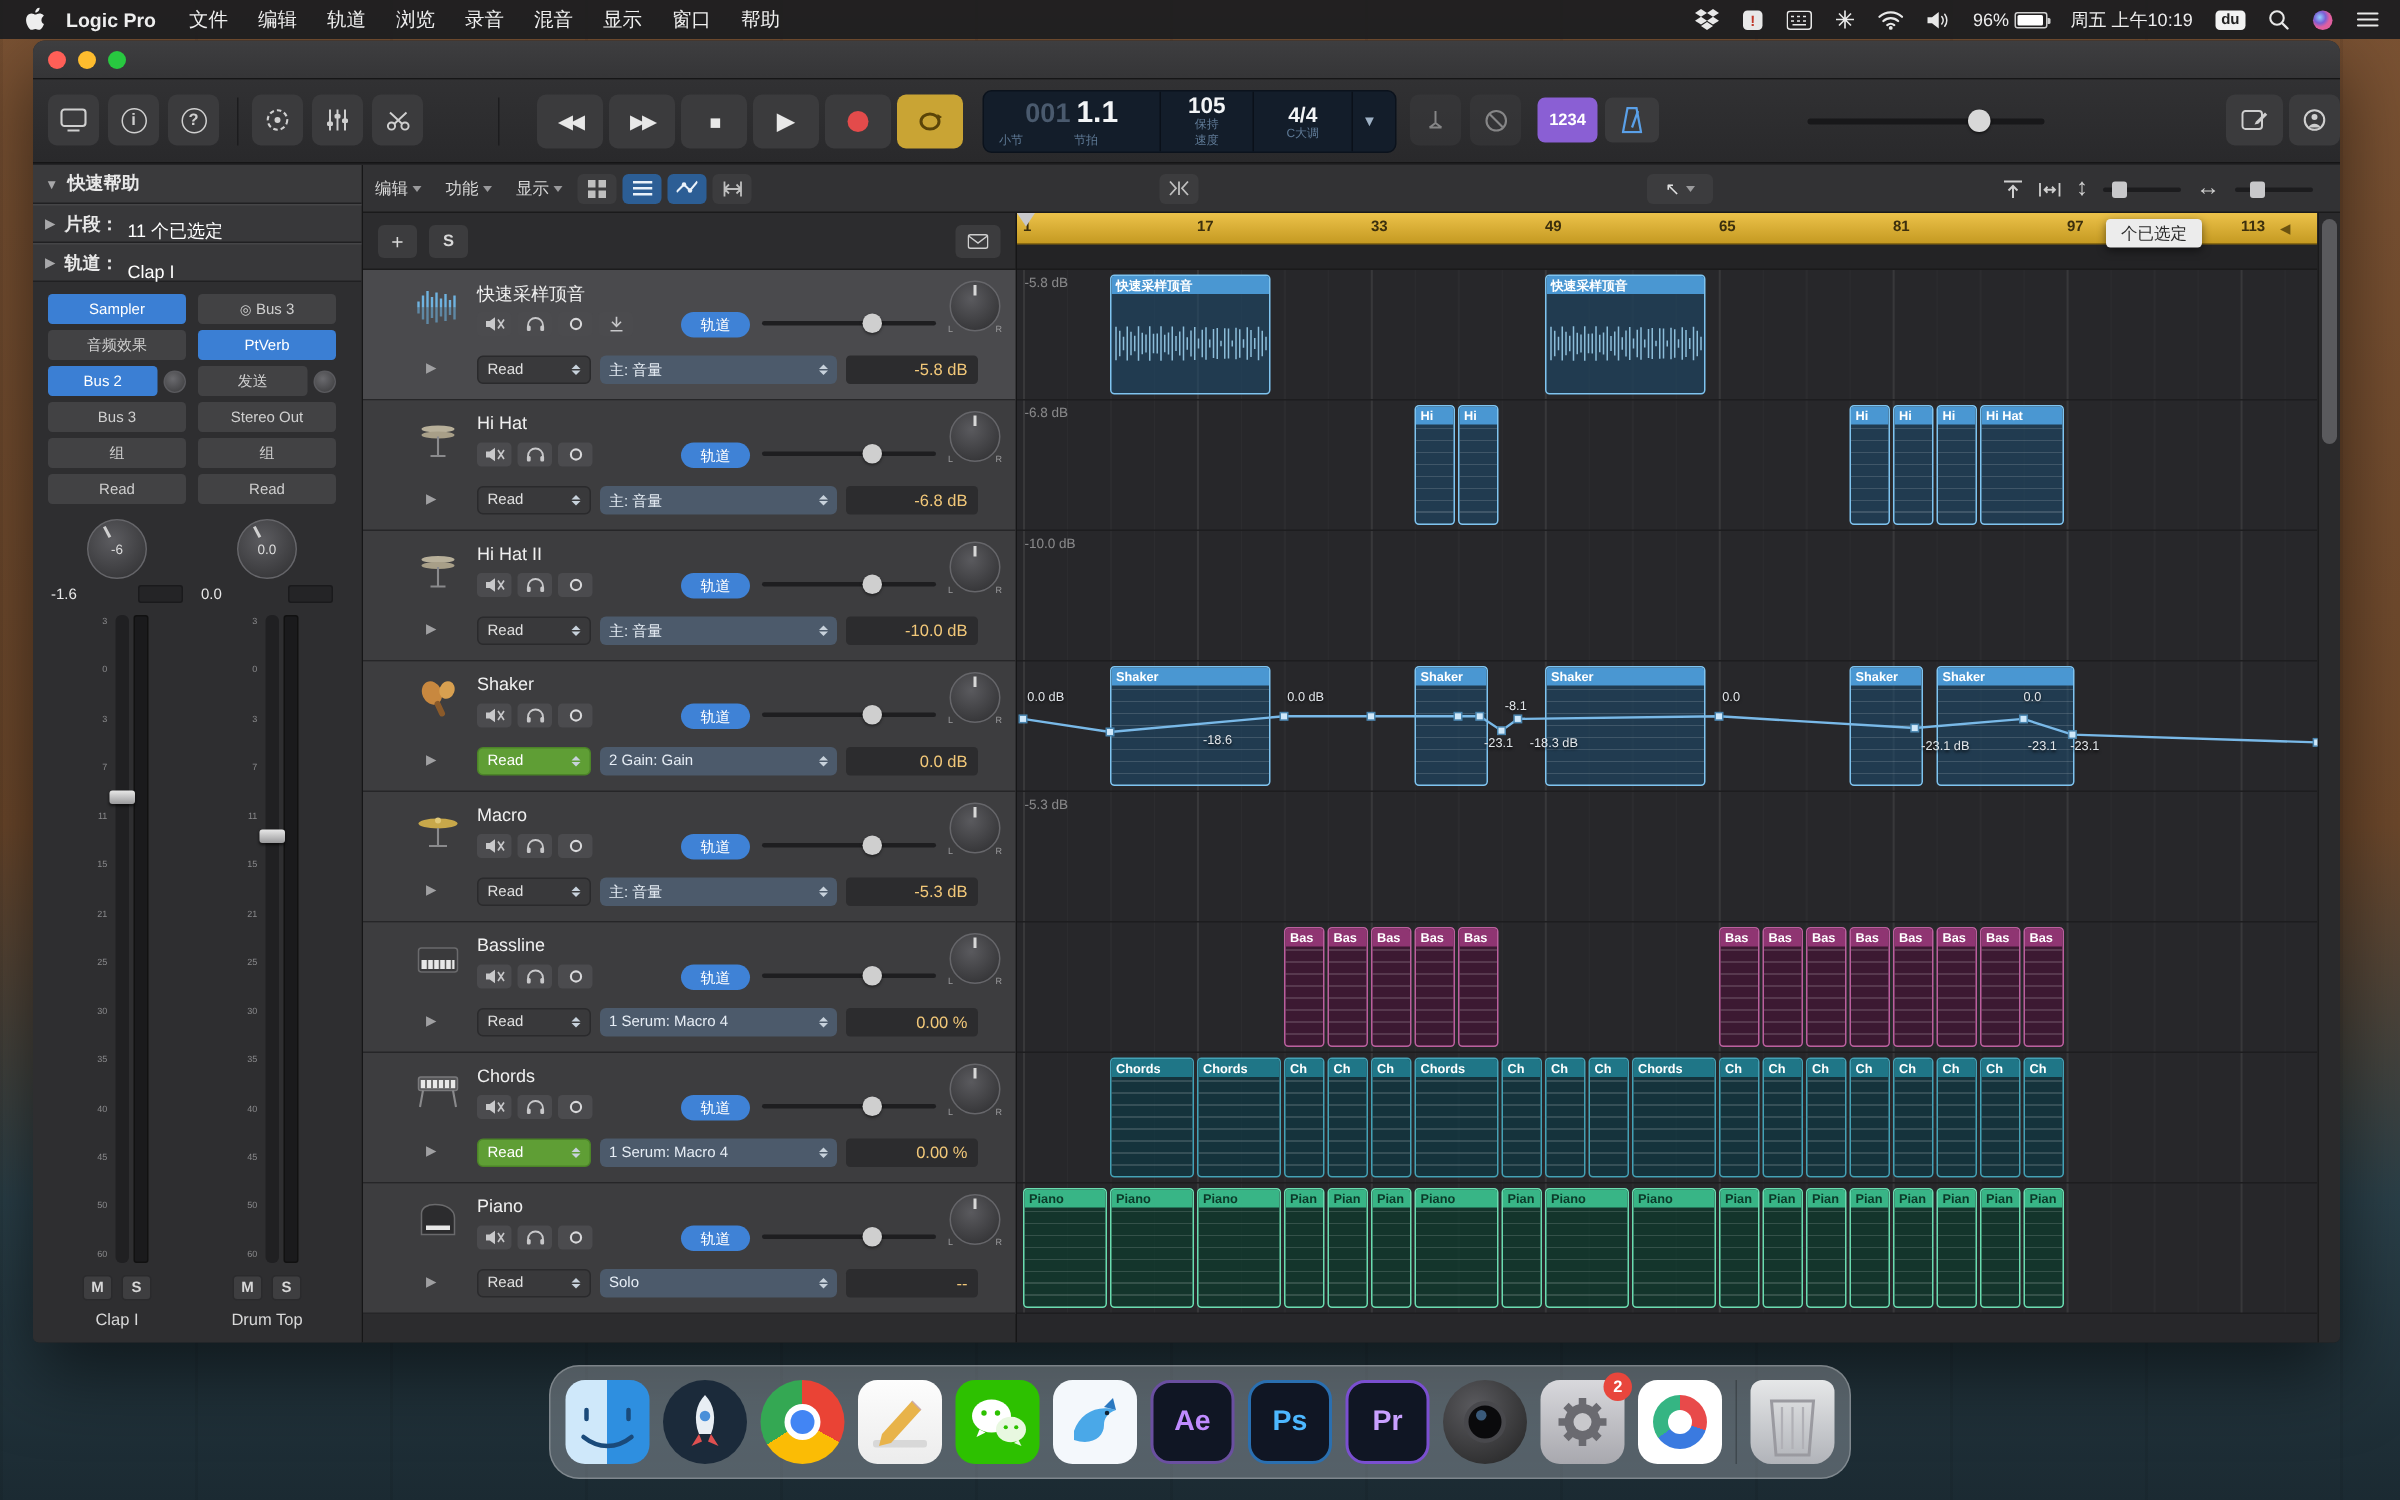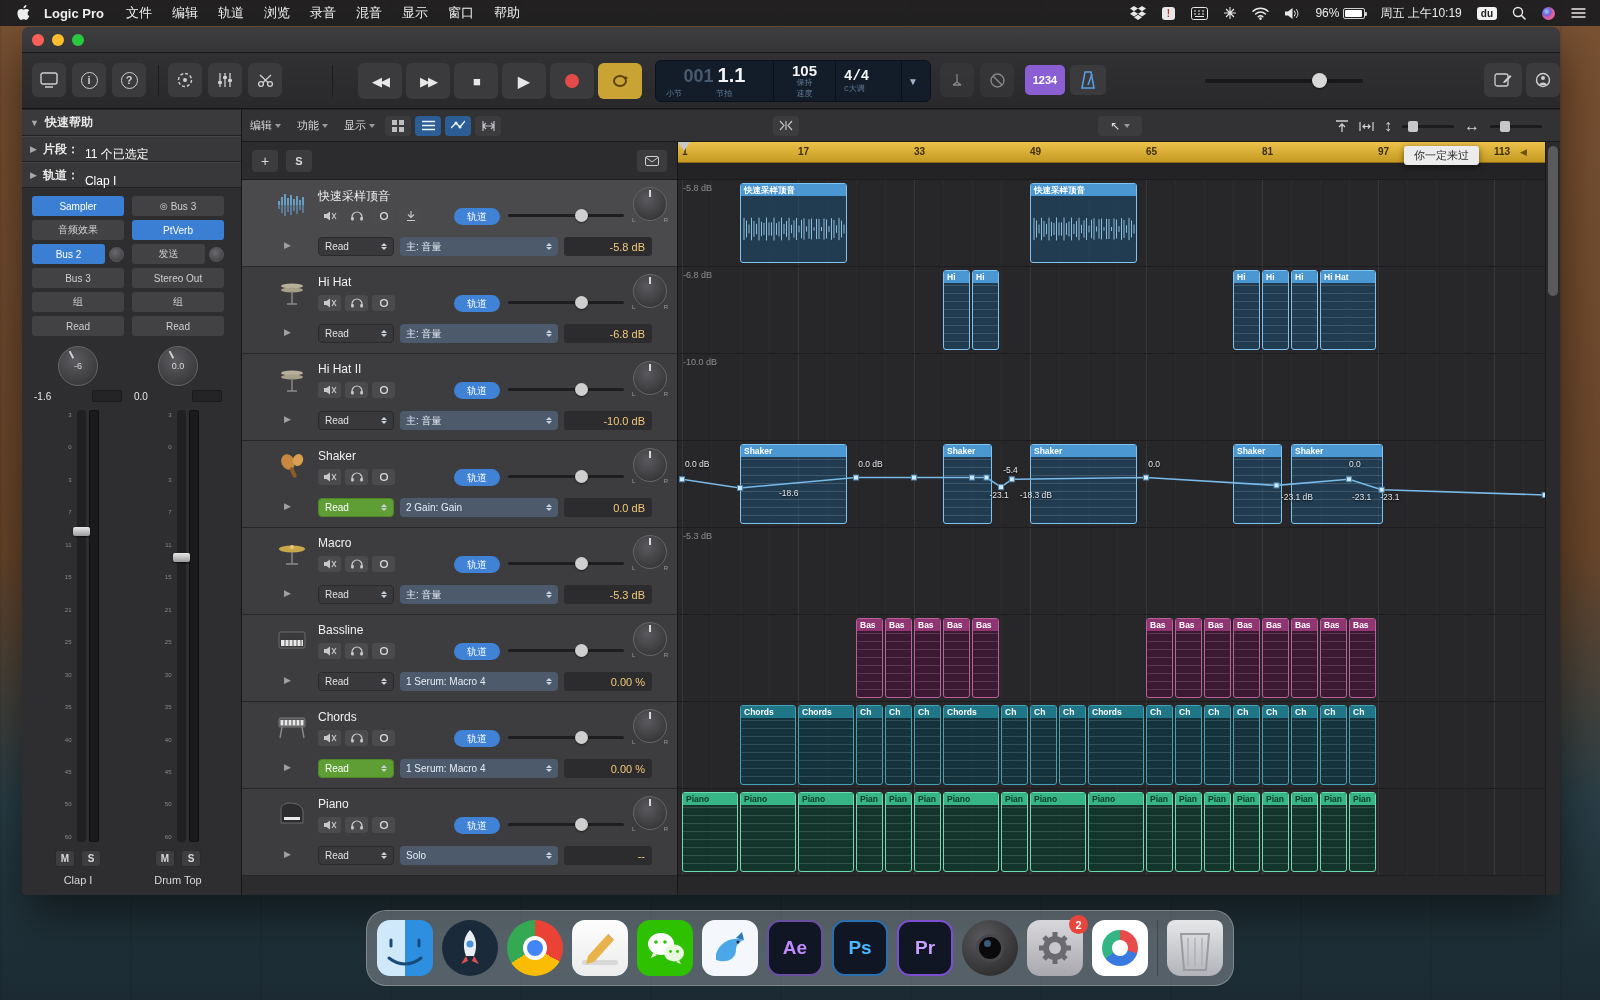--- a/index.html
+++ b/index.html
@@ -46,21 +46,21 @@
   .lcd{position:absolute;left:633px;top:7px;width:276px;height:42px;background:#131d2a;border-radius:6px;
     display:flex;align-items:stretch;overflow:hidden;border:1px solid #0b121c;}
   .lcd-sec{padding:3px 8px;display:flex;flex-direction:column;justify-content:center;border-right:1px solid #0a1019;}
   .lcd-pos{flex-direction:row;align-items:baseline;gap:4px;width:118px;position:relative;}
   .lcd-dim{color:#4a5a6e;font-size:18px;font-weight:bold;}
   .lcd-big{color:#f2f4f6;font-size:20px;font-weight:bold;}
   .lcd-lab{color:#5f7a96;font-size:8px;}
   .lcd-pos .labrow{position:absolute;left:10px;bottom:2px;display:flex;gap:34px;}
   .lcd-mid{width:62px;align-items:center;}
   .lcd-mid .num{color:#f2f4f6;font-size:15px;font-weight:bold;line-height:13px;}
-  .lcd-sig{width:66px;font-family:Liberation Mono, monospace;}
+  .lcd-sig{width:66px;align-items:center;}
   .lcd-sig .num{color:#f2f4f6;font-size:14px;font-weight:bold;line-height:14px;}
   .lcd-chev{width:22px;display:flex;align-items:center;justify-content:center;color:#9fb2c6;font-size:10px;border-right:none;}
   .count-btn{position:absolute;left:1003px;top:12px;width:40px;height:30px;border-radius:5px;background:#8a5fd4;color:#fff;
     font-size:11px;font-weight:bold;display:flex;align-items:center;justify-content:center;}
   .metr-btn{position:absolute;left:1048px;top:12px;width:36px;height:30px;border-radius:5px;background:#3b3b3d;display:flex;align-items:center;justify-content:center;}
   .vol-slider{position:absolute;left:1183px;top:26px;width:158px;height:4px;background:#18181a;border-radius:2px;}
   .vol-slider .knob{position:absolute;left:68%;top:-6px;width:15px;height:15px;border-radius:50%;background:#d8d8d8;box-shadow:0 1px 2px rgba(0,0,0,.6);}
   .sep{position:absolute;top:12px;width:1px;height:32px;background:#1c1c1e;}
   
   .content{position:absolute;left:0;top:83px;bottom:0;right:0;display:flex;}
@@ -1150,23 +1150,23 @@
                   <rect x="306" y="34.04" width="5" height="5" fill="#cfe8fa" stroke="#4a86b0"></rect>
                   <rect x="320.5" y="43.61" width="5" height="5" fill="#cfe8fa" stroke="#4a86b0"></rect>
                   <rect x="331.375" y="35.78" width="5" height="5" fill="#cfe8fa" stroke="#4a86b0"></rect>
                   <rect x="465.5" y="34.04" width="5" height="5" fill="#cfe8fa" stroke="#4a86b0"></rect>
                   <rect x="596" y="41.87" width="5" height="5" fill="#cfe8fa" stroke="#4a86b0"></rect>
                   <rect x="668.5" y="35.78" width="5" height="5" fill="#cfe8fa" stroke="#4a86b0"></rect>
                   <rect x="701.125" y="46.220000000000006" width="5" height="5" fill="#cfe8fa" stroke="#4a86b0"></rect>
                   <rect x="864.25" y="51.44" width="5" height="5" fill="#cfe8fa" stroke="#4a86b0"></rect>
                 </svg>
                 <div class="auto-label" style="left: 6.9px; top: 17.62px;">0.0 dB</div>
-                <div class="auto-label" style="left: 53px; top: 47.2px; padding-left: 48px;">-18.6</div>
+                <div class="auto-label" style="left: 76px; top: 47.2px; padding-left: 48px;">-18.6</div>
                 <div class="auto-label" style="left: 180.175px; top: 17.62px;">0.0 dB</div>
-                <div class="auto-label" style="left: 325.175px; top: 23.71px;">-5.4</div>
+                <div class="auto-label" style="left: 325.175px; top: 23.71px;">-8.1</div>
                 <div class="auto-label" style="left: 311.4px; top: 48.94px;">-23.1</div>
                 <div class="auto-label" style="left: 341.85px; top: 48.94px;">-18.3 dB</div>
                 <div class="auto-label" style="left: 470.175px; top: 17.62px;">0.0</div>
                 <div class="auto-label" style="left: 602.85px; top: 50.68px;">-23.1 dB</div>
                 <div class="auto-label" style="left: 671px; top: 17.62px;">0.0</div>
                 <div class="auto-label" style="left: 673.9px; top: 50.68px;">-23.1</div>
                 <div class="auto-label" style="left: 702.175px; top: 50.68px;">-23.1</div>
               </div>
               <div class="lane" style="top: 348px;">
                 <div class="lane-label">-5.3 dB</div>
@@ -1367,21 +1367,21 @@
                 <div class="region" style="left: 642px; width: 27px; border-color: rgb(106, 220, 176); background: rgba(10, 62, 46, 0.65);">
                   <div class="rg-head" style="background: rgb(56, 181, 134); color: rgb(11, 58, 41);">Pian</div>
                   <div class="rg-body" style="background-image: repeating-linear-gradient(0deg, transparent 0px, transparent 7px, rgba(255, 255, 255, 0.14) 7px, rgba(255, 255, 255, 0.14) 8px);"></div>
                 </div>
                 <div class="region" style="left: 671px; width: 27px; border-color: rgb(106, 220, 176); background: rgba(10, 62, 46, 0.65);">
                   <div class="rg-head" style="background: rgb(56, 181, 134); color: rgb(11, 58, 41);">Pian</div>
                   <div class="rg-body" style="background-image: repeating-linear-gradient(0deg, transparent 0px, transparent 7px, rgba(255, 255, 255, 0.14) 7px, rgba(255, 255, 255, 0.14) 8px);"></div>
                 </div>
               </div>
             </div>
-          <div class="tooltip">你一定来过</div>
+          <div class="tooltip">个已选定</div>
         </div>
 
         <div class="vscroll">
             <div class="thumb"></div>
           </div>
       </div>
     </div>
   </div>
 </div>
 

